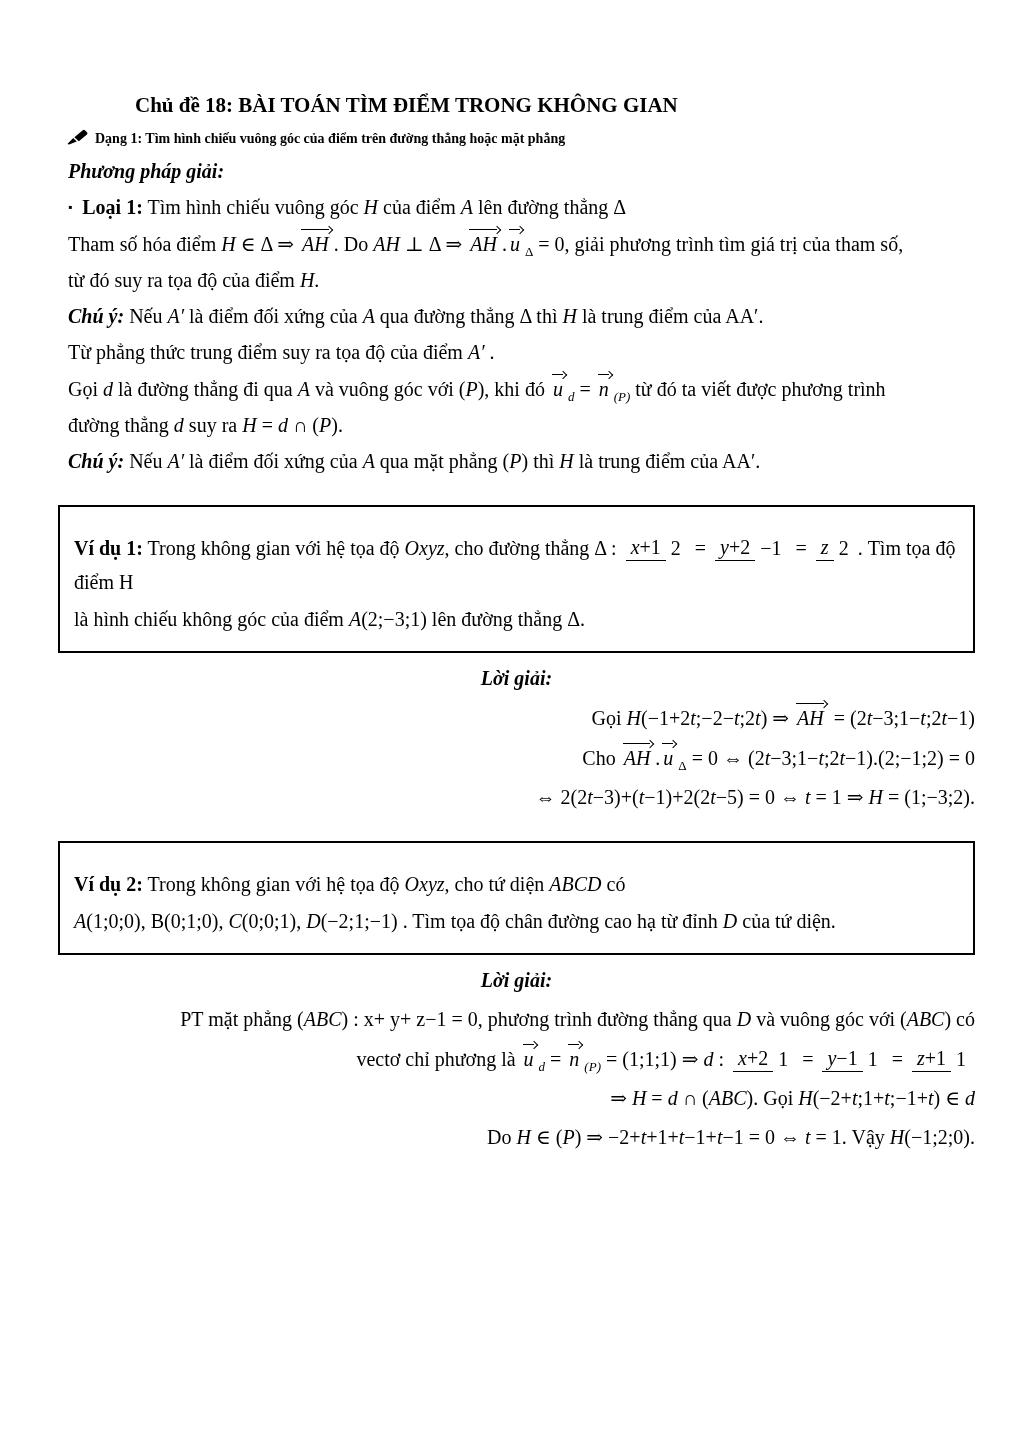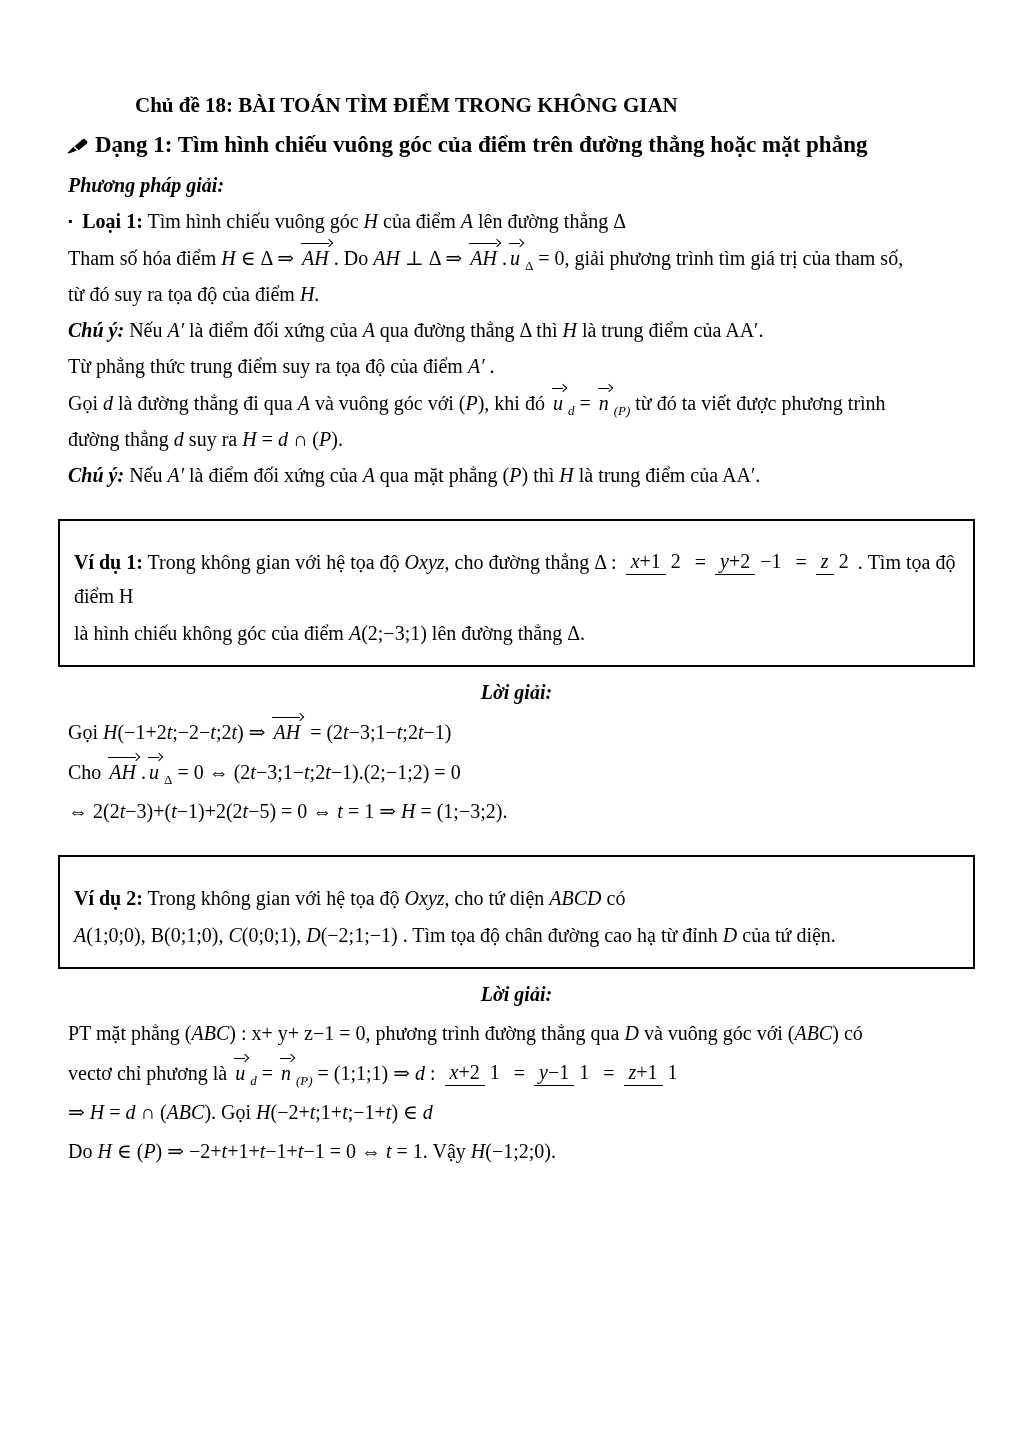--- a/index.html
+++ b/index.html
@@ -7,24 +7,24 @@
     position:relative;
     width:1024px;height:1448px;
     background:#ffffff;color:#000;
     box-sizing:border-box;
     padding:90px 49px 0 58px;
     font-family:"Liberation Serif","DejaVu Serif",serif;
     font-size:20px;line-height:1.7;
     overflow:hidden;
   }
   .title{font-size:21px;font-weight:bold;margin:0 0 8px 77px;line-height:1.45;}
-  .heading{font-size:23px;font-weight:bold;margin:3px 0 5px 8px;line-height:1.5;}
+  .heading{font-size:14px;font-weight:bold;margin:3px 0 5px 8px;line-height:1.5;}
   .heading .seg{font-weight:bold;}
   .line{margin:2px 0 2px 10px;}
-  .sline{margin:5px 0 5px 10px;}
+  .sline{margin:5px 0 5px 10px;text-align:right;}
   .center{text-align:center;margin:3px 0;}
   .box{border:2px solid #000;padding:21px 14px 12px 14px;margin:27px 0 8px 0;}
   .boxline{margin:3px 0;}
   
   .b{font-weight:bold;}
   .i{font-style:italic;}
   .bi{font-weight:bold;font-style:italic;}
   .bu{font-size:12px;vertical-align:3px;margin-right:10px;}
   
   .vec{display:inline-block;position:relative;line-height:1.15;margin:0 3px 0 2px;padding:7px 2px 0 1px;}

